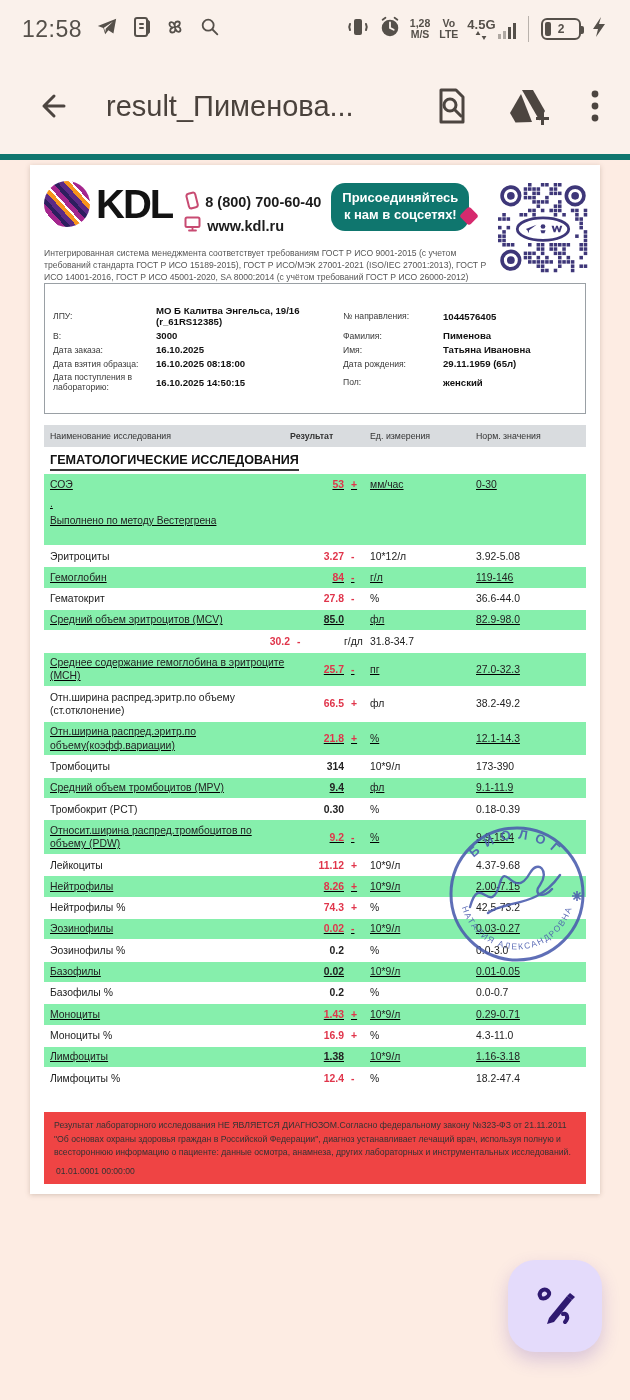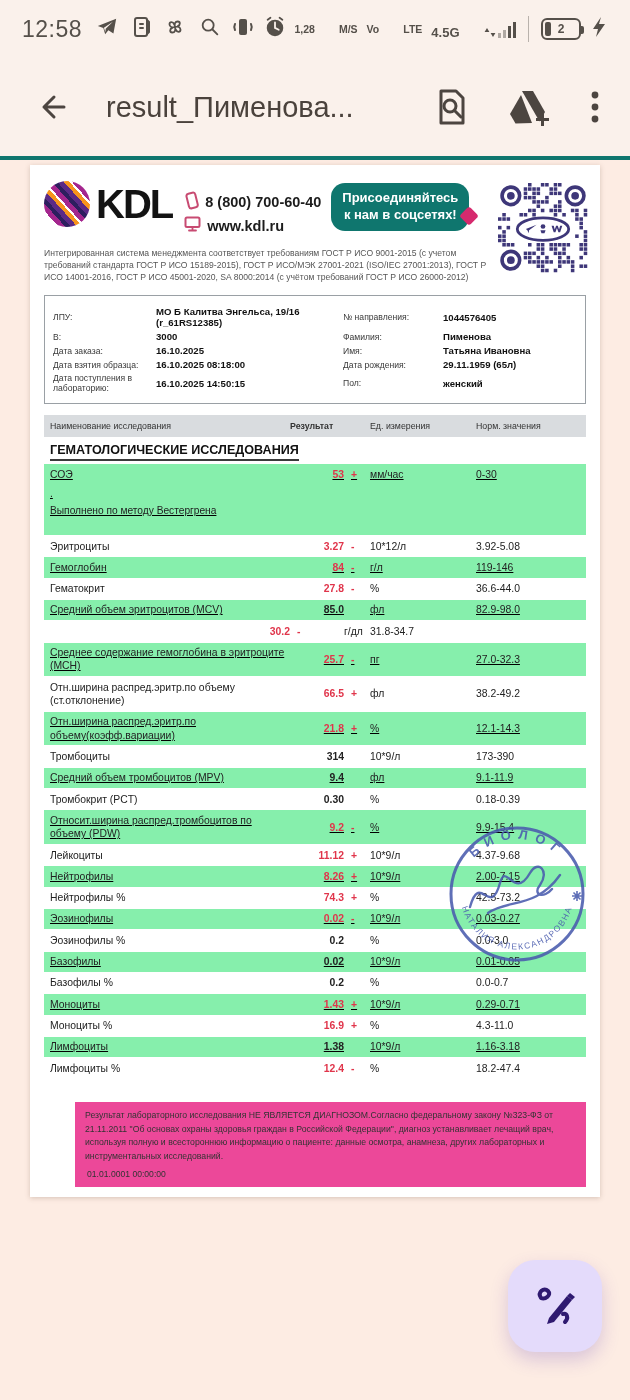--- a/index.html
+++ b/index.html
@@ -4,30 +4,30 @@
 <style>
   * { margin:0; padding:0; box-sizing:border-box; }
   html,body { width:630px; }
   body { height:1400px; position:relative; font-family:"Liberation Sans",sans-serif; background:#fdece3; overflow:hidden; }
 
   
   .status-bar { height:58px; background:#faf1eb; display:flex; align-items:center; padding:0 22px; color:#55504a; }
   .sb-time { font-size:23px; letter-spacing:.5px; }
   .sb-left-icons { display:flex; align-items:center; gap:13px; margin-left:14px; }
   .sb-right { margin-left:auto; display:flex; align-items:center; gap:9px; }
-  .sb-stack { display:flex; flex-direction:row; align-items:center; line-height:1.02; font-size:10.5px; font-weight:bold;gap:24px; }
+  .sb-stack { display:flex; flex-direction:column; align-items:center; line-height:1.02; font-size:10.5px; font-weight:bold; }
   .sb-net { display:flex; align-items:flex-end; gap:2px; }
   .sb-divider { width:1.5px; height:26px; background:#b9b2ac; margin:0 3px; }
   .battery { position:relative; width:40px; height:22px; border:2px solid #55504a; border-radius:6px; display:flex; align-items:center; justify-content:center; font-size:12px; font-weight:bold; color:#55504a; }
   .battery::after { content:""; position:absolute; right:-5px; top:6px; width:3px; height:8px; background:#55504a; border-radius:0 2px 2px 0; }
   .battery .fill { position:absolute; left:2px; top:2px; bottom:2px; width:6px; background:#55504a; border-radius:2px; }
   .battery .num { position:relative; z-index:1; }
 
   
-  .app-bar { height:102px; background:#faf1eb; display:flex; align-items:center; padding:0 24px 0 30px; border-bottom:4px solid #0f766e; }
+  .app-bar { height:102px; background:#faf1eb; display:flex; align-items:center; padding:0 24px 0 30px; border-bottom:6px solid #0f766e; }
   .ab-title { flex:1; margin-left:34px; font-size:29px; color:#4a423c; white-space:nowrap; overflow:hidden; text-overflow:ellipsis; }
   .ab-actions { display:flex; align-items:center; gap:30px; }
   .icon-btn { background:none; border:none; padding:4px; cursor:pointer; display:flex; align-items:center; justify-content:center; }
 
   
   .content { position:absolute; top:161px; left:0; right:0; bottom:0; background:#fdece3; }
   .page { position:absolute; left:30px; top:4px; width:570px; background:#fff; box-shadow:0 1px 5px rgba(100,70,50,.25); padding:16px 14px 10px; }
 
   
   .doc-header { display:flex; align-items:flex-start; position:relative; padding-right:96px; }
@@ -36,39 +36,39 @@
     background:repeating-linear-gradient(48deg,#5b2a86 0 5px,#f7941d 5px 9px,#ffffff 9px 11px,#a4268e 11px 16px,#2d1e5f 16px 20px); }
   .logo-text { font-size:40px; font-weight:800; letter-spacing:-2px; color:#131313; }
   .contacts { margin-left:12px; margin-top:10px; display:flex; flex-direction:column; gap:3px; }
   .contact-line { display:flex; align-items:center; gap:6px; font-size:14.5px; font-weight:bold; color:#1c1c1c; }
   .social-bubble { position:relative; margin-left:10px; margin-top:2px; background:#0f766e; color:#fff; font-weight:bold; font-size:13px; line-height:1.3; text-align:center; padding:7px 11px; border-radius:14px; }
   .social-bubble::after { content:""; position:absolute; right:-7px; bottom:8px; width:14px; height:14px; background:#d62a6e; transform:rotate(45deg); border-radius:3px; }
   .qr-box { position:absolute; right:-2px; top:2px; width:90px; height:90px; }
   .iso-text { margin-top:12px; width:452px; font-size:8.6px; line-height:1.4; color:#565656; }
 
   
-  .info-box { margin-top:12px; border:1px solid #9aa0a5; padding:10px 8px; display:grid; grid-template-columns:103px 1fr 100px 134px; row-gap:3px; align-items:center; }
+  .info-box { border:1px solid #9aa0a5; padding:21px 8px; display:grid; grid-template-columns:103px 1fr 100px 134px; row-gap:3px; align-items:center; }
   .info-label { font-size:8.6px; color:#3a3a3a; padding-right:6px; }
   .info-value { font-size:9.6px; font-weight:bold; color:#111; padding-right:8px; }
 
   
   .res-header { margin-top:11px; background:#d9dcdf; display:grid; grid-template-columns:240px 80px 106px auto; padding:6px 0 6px 6px; font-size:8.8px; color:#333; }
   .res-header .h-result { font-weight:bold; }
   .section-title { margin-top:6px; padding-bottom:2px; font-size:12.6px; font-weight:bold; color:#111; border-bottom:2px solid #3a3a3a; display:inline-block; }
   .rows-host { margin-top:2px; }
   .rowblk { }
   .rowblk.shade { background:#86efac;text-decoration:underline; }
   .rgrid { display:grid; grid-template-columns:240px 54px 26px 106px auto; padding:3.5px 0 3.5px 6px; align-items:center; font-size:10.4px; line-height:1.28; color:#222; border-top:1px solid #fff; }
   .c-res { text-align:right; font-weight:bold; }
   .c-flag { font-weight:bold; padding-left:7px; }
   .red { color:#e0354b; }
   .rnotes { padding:2px 6px 16px; font-size:10.2px; color:#222; line-height:1.6; }
 
   
-  .disclaimer-box { margin-top:24px; background:#ec4899; padding:7px 10px 4px;margin-left:31px; }
+  .disclaimer-box { margin-top:24px; background:#ef4444; padding:7px 10px 4px; }
   .disclaimer-text { font-size:8.7px; line-height:1.55; color:#333; }
   .doc-timestamp { text-align:left; font-size:8.6px; color:#333; padding:6px 2px 4px; }
 
   
   .stamp { position:absolute; right:2px; top:648px; width:162px; height:162px; opacity:.88; pointer-events:none; }
   .stamp text { fill:#4a5cae; font-family:"Liberation Sans",sans-serif; }
 
   
   .fab { position:absolute; left:508px; top:1260px; width:94px; height:92px; border:none; border-radius:27px; background:#e4dbfb; box-shadow:0 8px 18px rgba(90,60,180,.22); display:flex; align-items:center; justify-content:center; cursor:pointer; }
 

